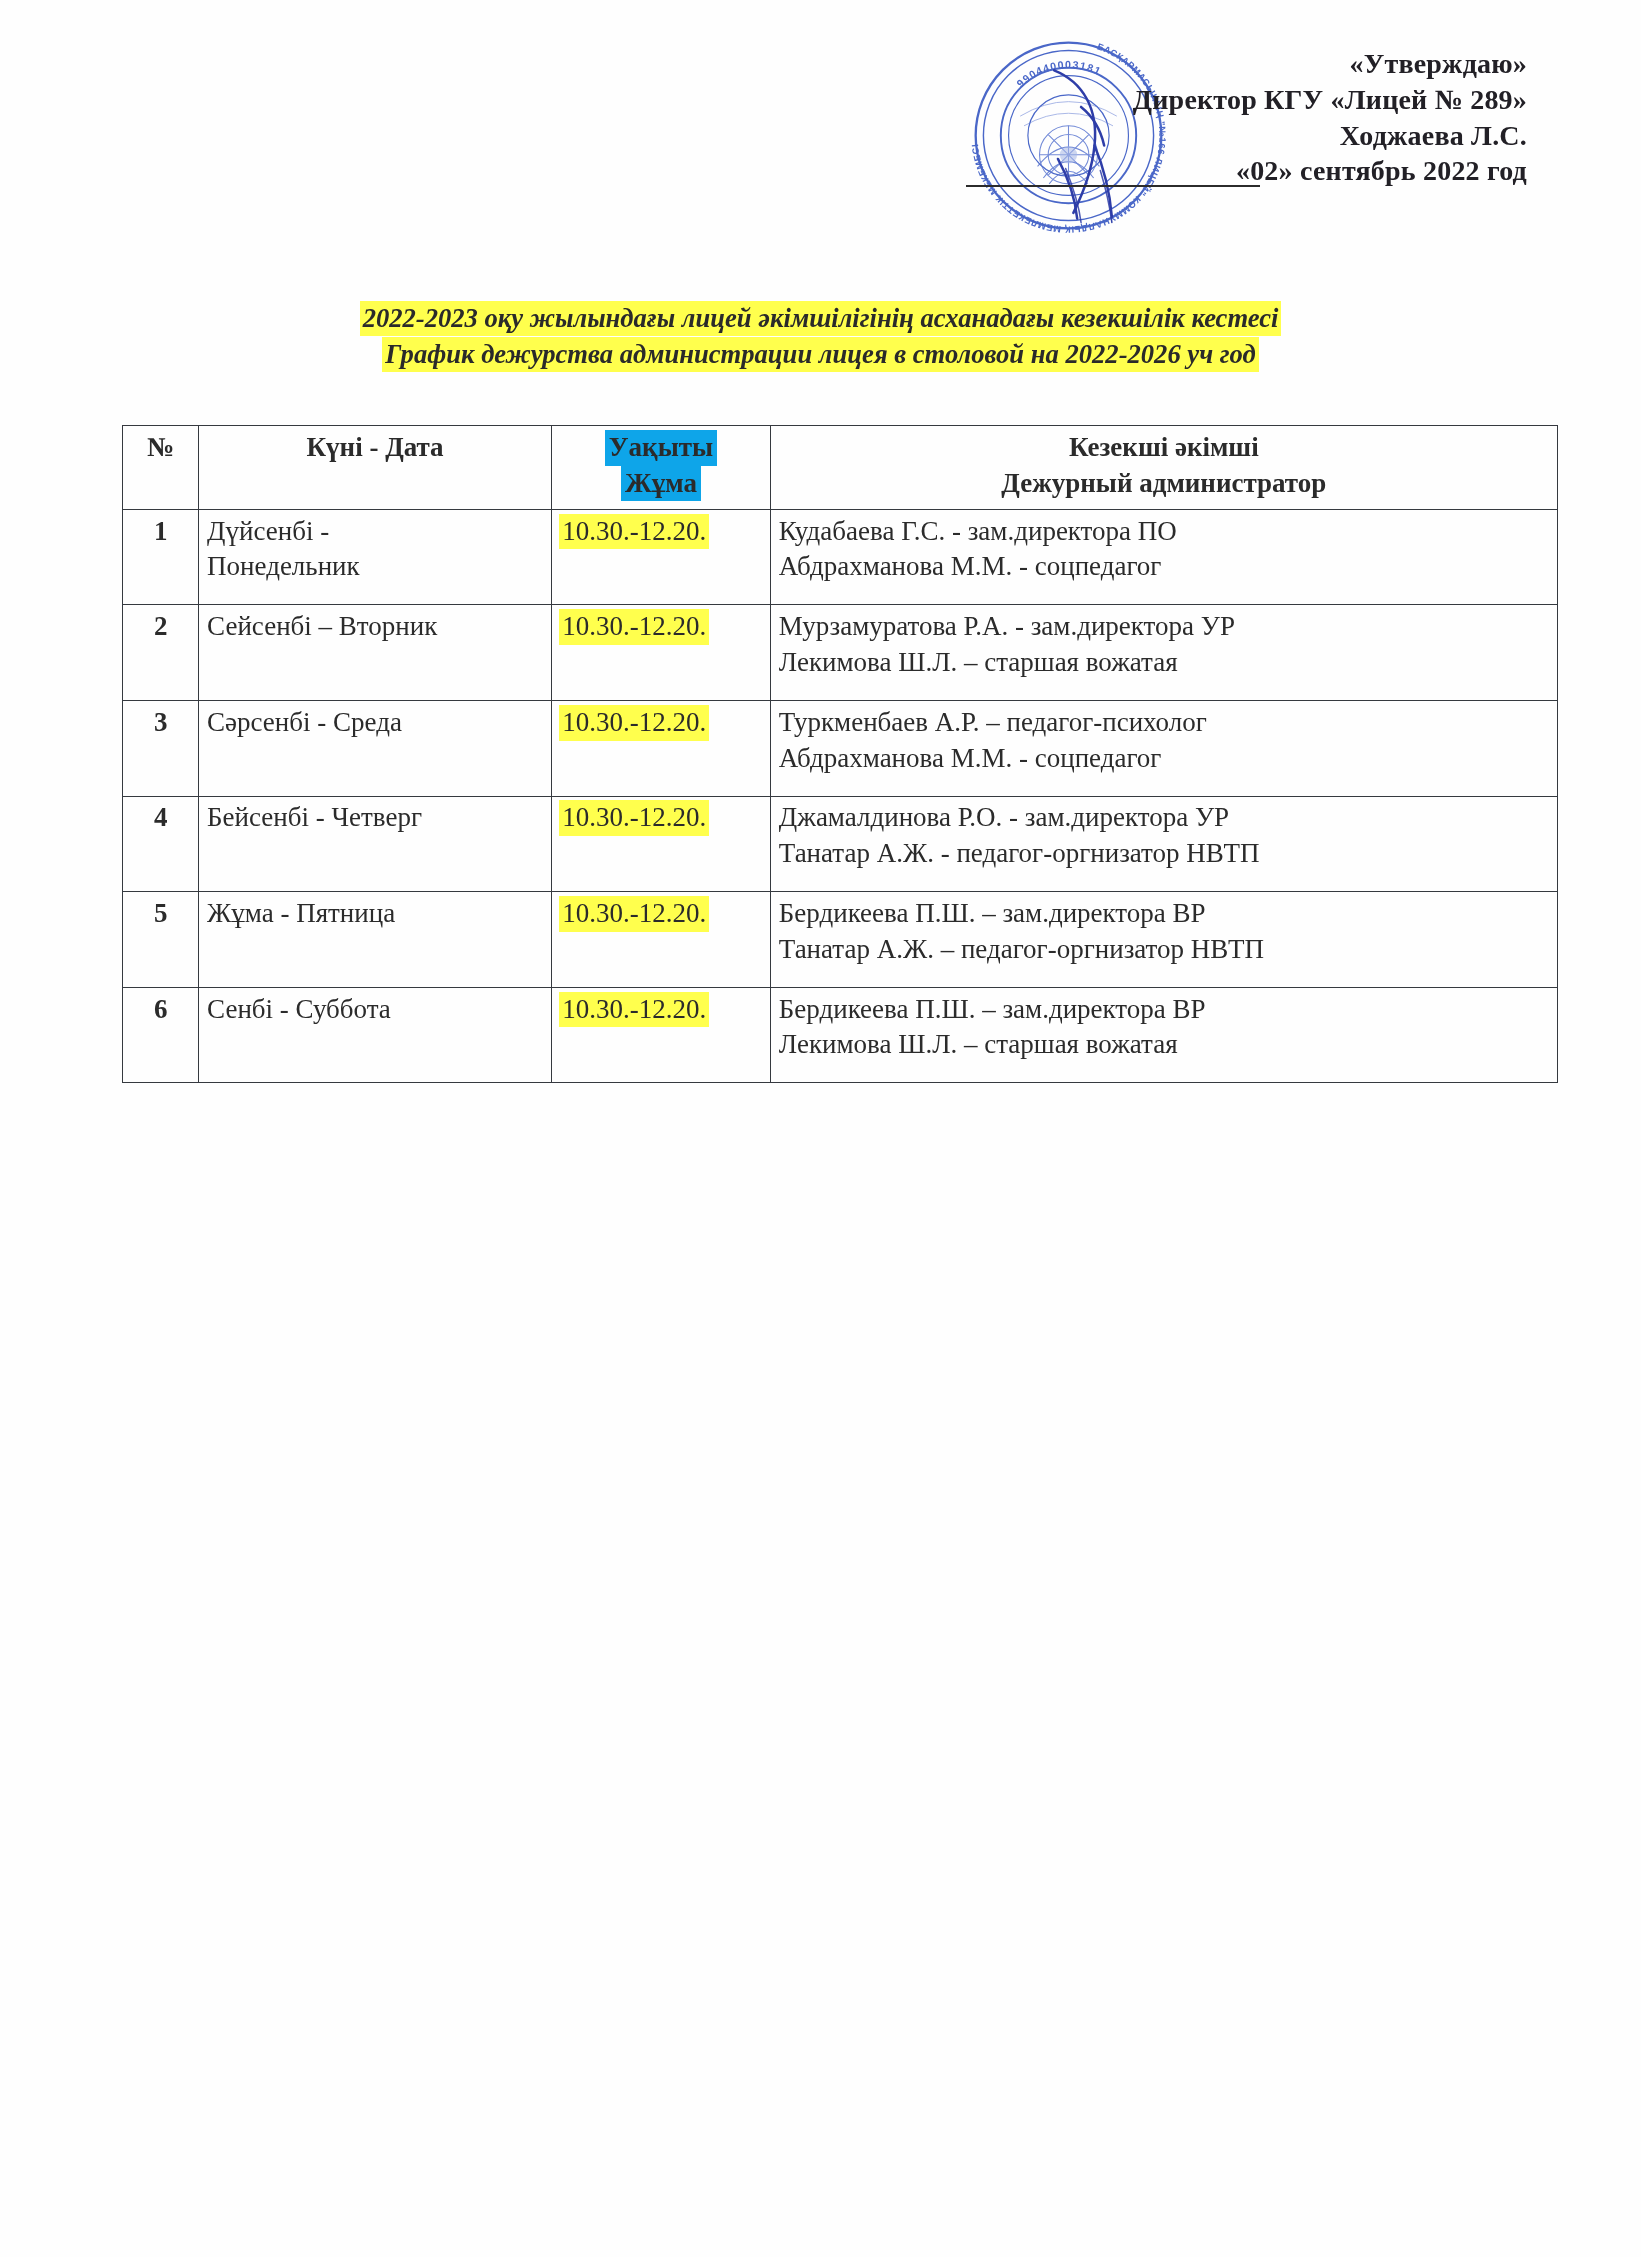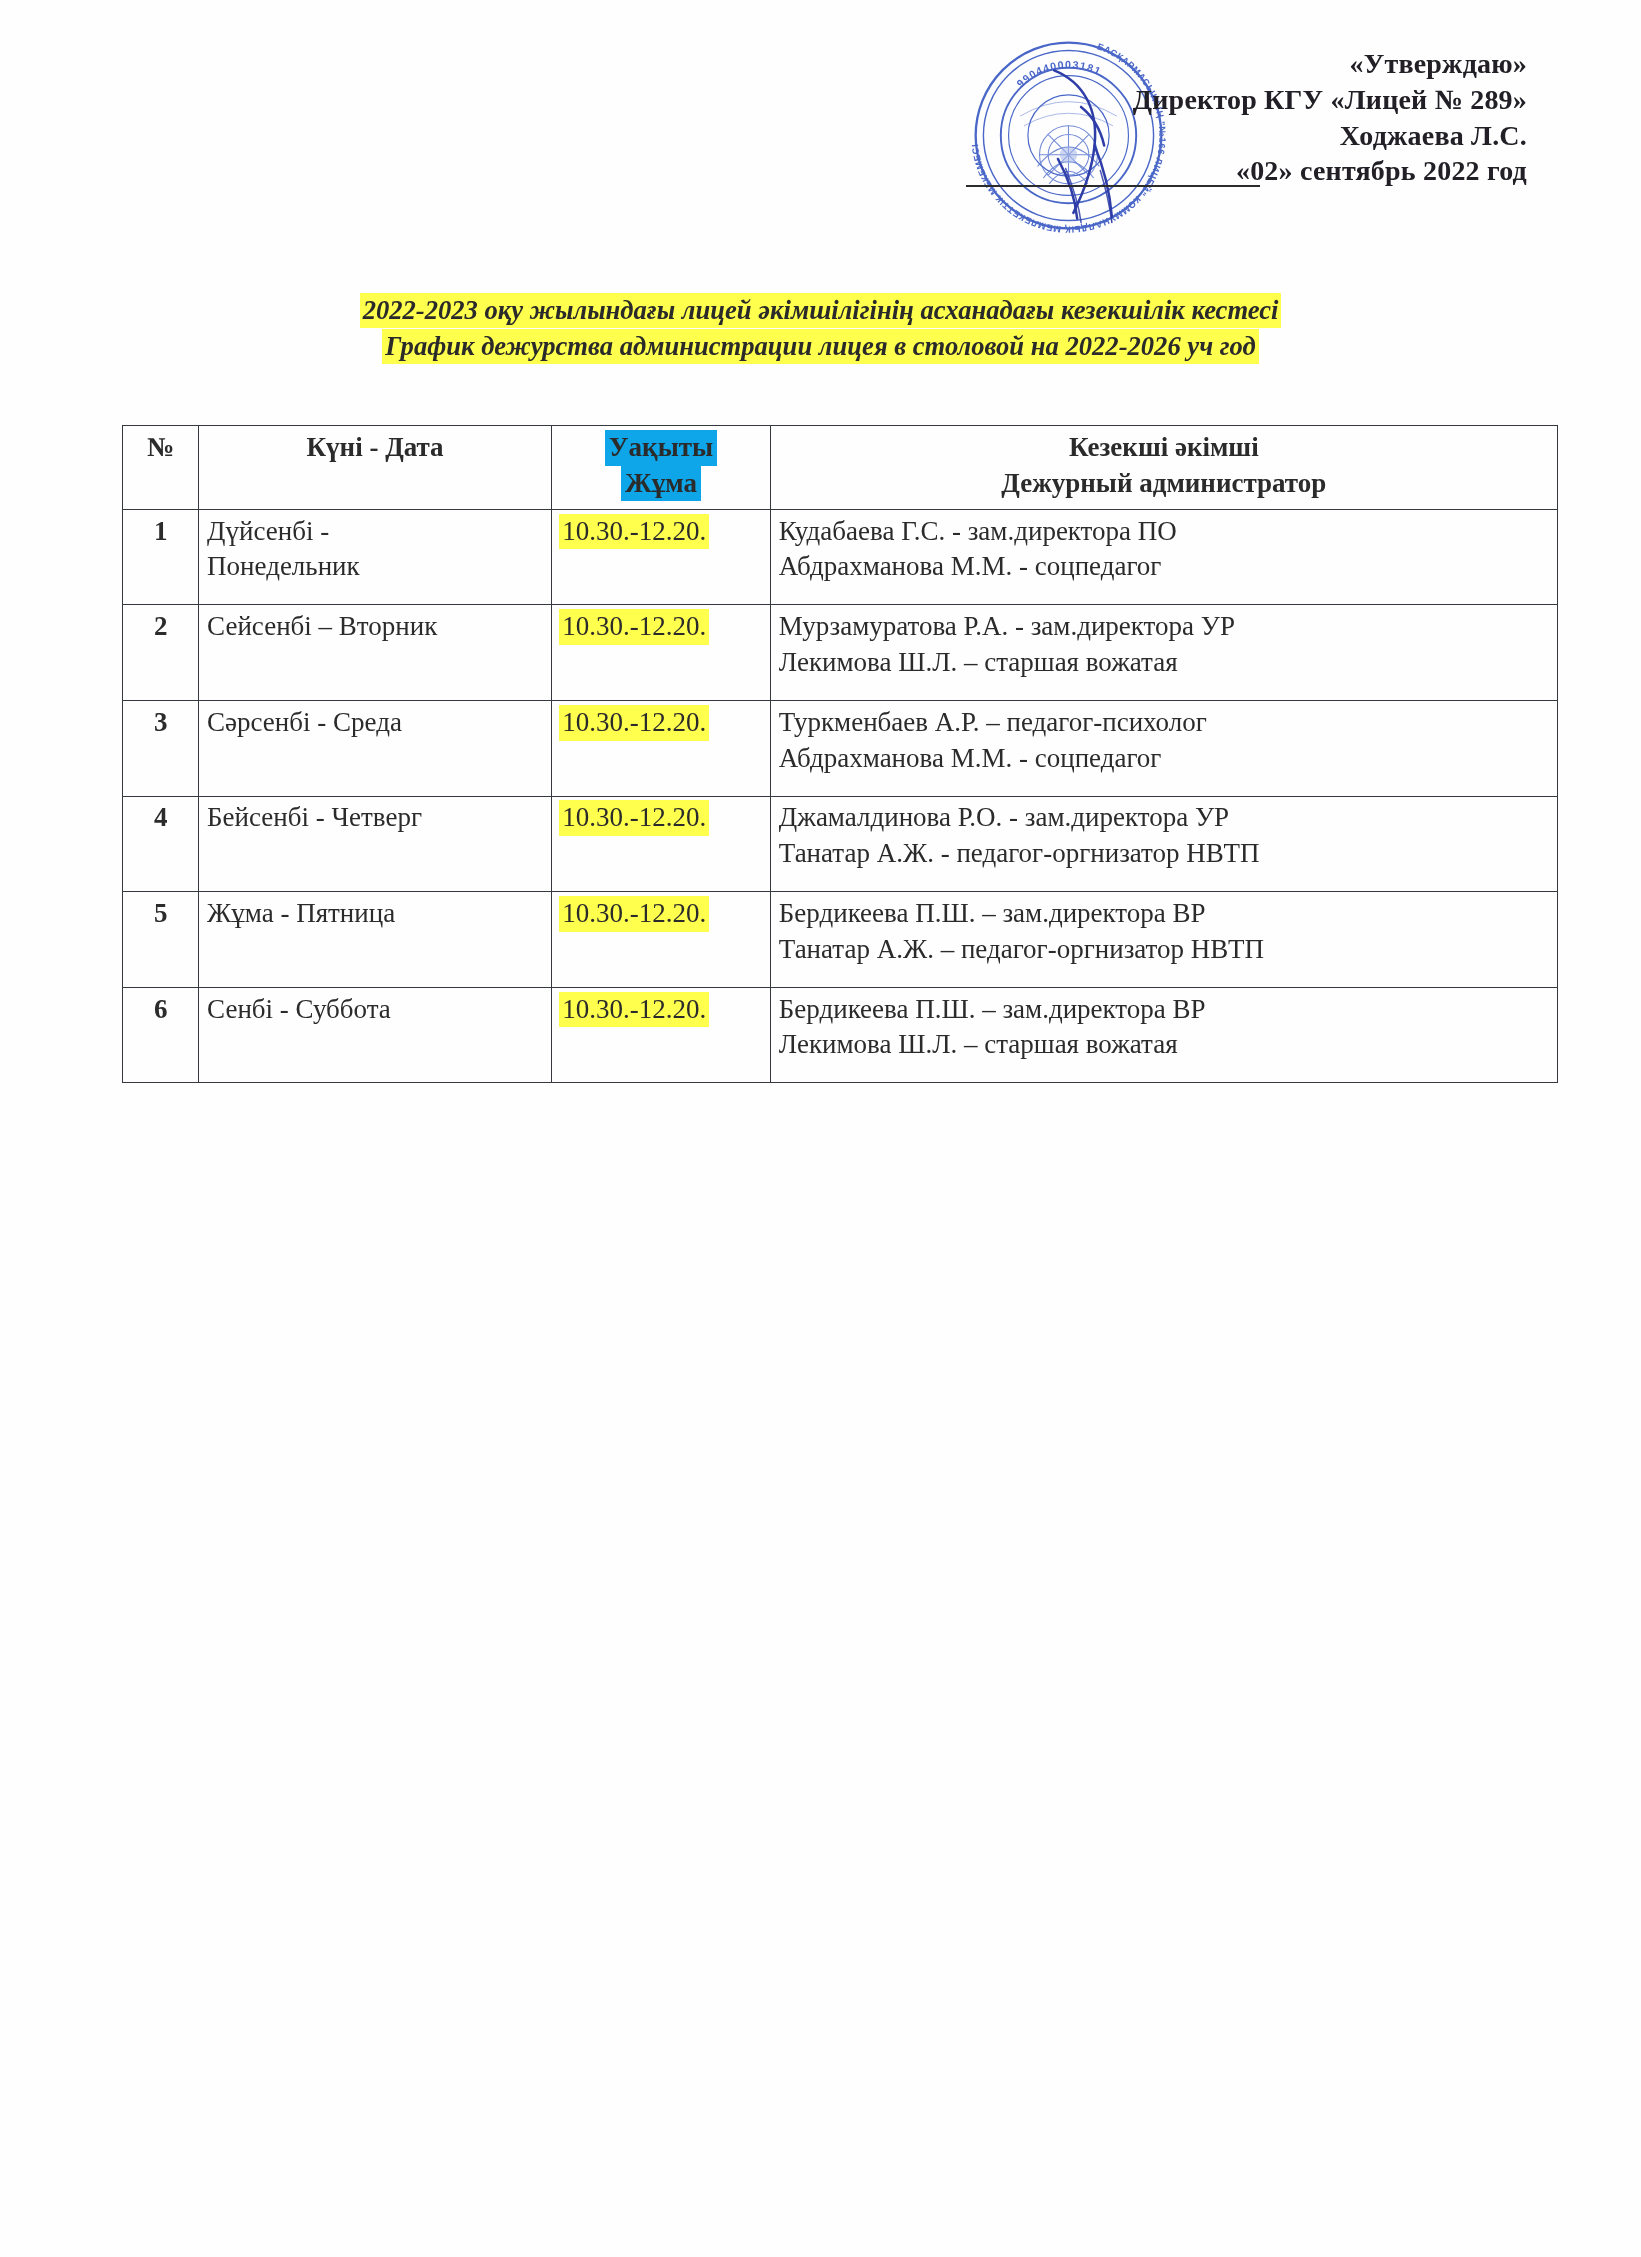--- a/index.html
+++ b/index.html
@@ -66,21 +66,21 @@
     top: 185px;
     width: 294px;
     height: 1.9px;
     background: #2b2b2b;
     z-index: 5;
   }
 
   
   .title-block {
     position: absolute;
-    top: 293px;
+    top: 301px;
     left: 0;
     width: 1641px;
     text-align: center;
     z-index: 6;
     font-family: "Liberation Serif", "DejaVu Serif", serif;
     font-weight: bold;
     font-style: italic;
     font-size: 26.6px;
     line-height: 1.34;
     color: #2a2a2a;

